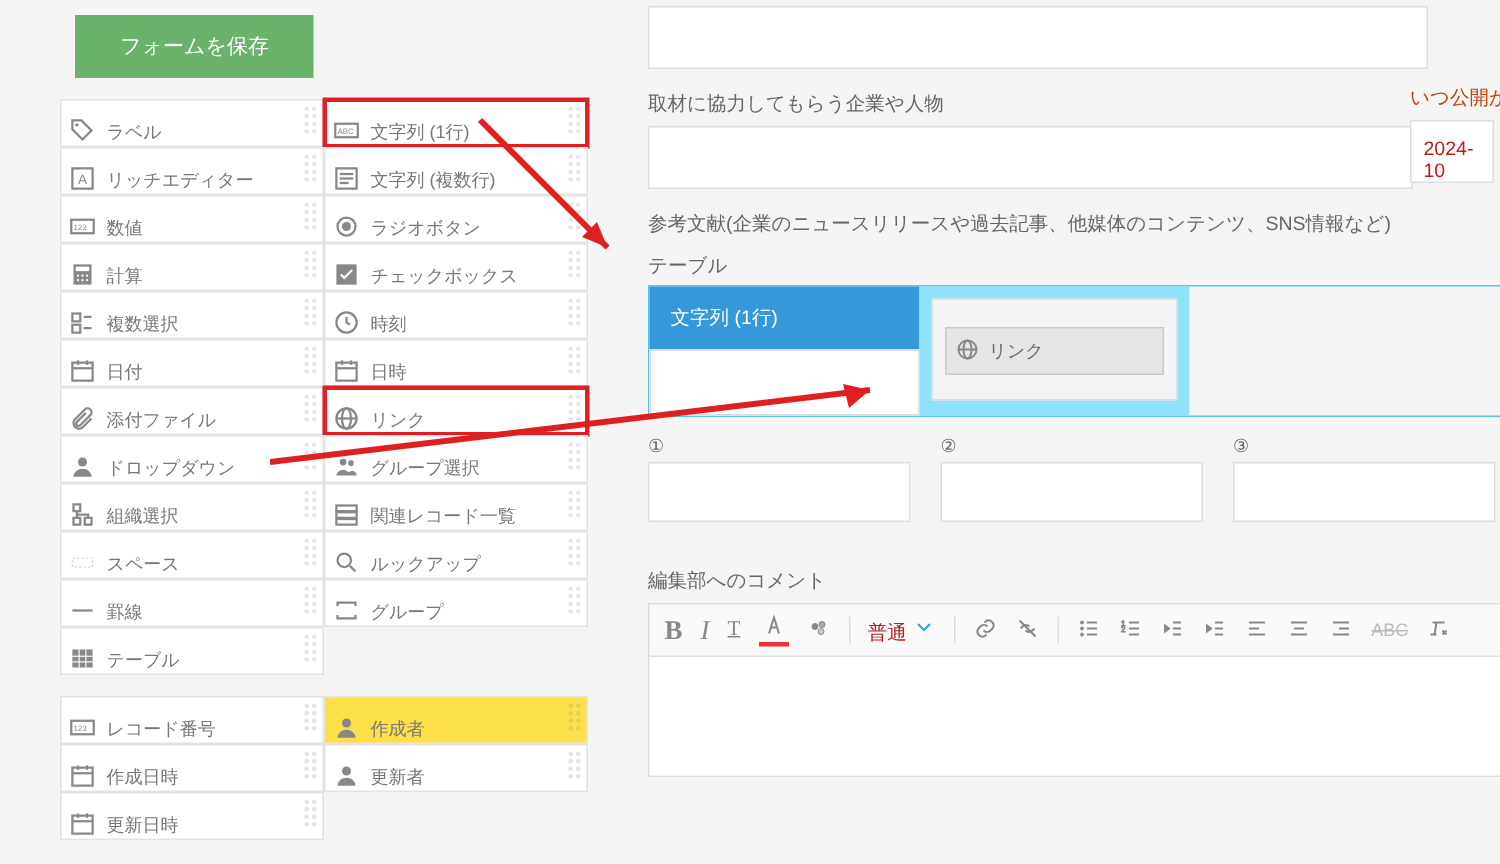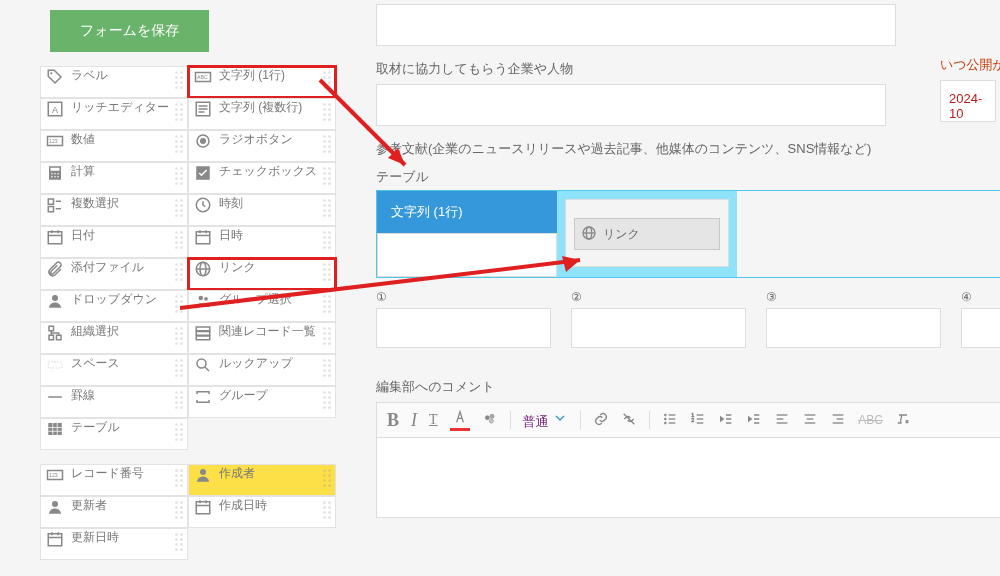--- a/index.html
+++ b/index.html
@@ -1,21 +1,21 @@
 <!DOCTYPE html>
 <html><head>
 <meta charset="utf-8">
 <style>
 *{box-sizing:border-box;margin:0;padding:0;font-family:"Meiryo","Hiragino Kaku Gothic Pro",sans-serif}
 body{background:#f5f5f5;font-size:13px;color:#555;overflow:hidden}
 .wrap{display:flex;gap:40px;padding:0 0 0 40px}
-.sidebar{width:296px;flex-shrink:0}
+.sidebar{width:352px;flex-shrink:0}
 .btn-save{background:#69b36a;color:#fff;border:none;padding:12px 30px;font-size:14px;margin:10px 0 14px 10px;cursor:pointer}
 .palette{display:grid;grid-template-columns:1fr 1fr;gap:0}
-.pitem{display:flex;align-items:flex-start;background:#fff;border:1px solid #e3e3e3;height:32px;padding:0 4px;font-size:12px;color:#777;cursor:move;position:relative}
+.pitem{display:flex;align-items:flex-end;background:#fff;border:1px solid #e3e3e3;height:32px;padding:0 4px;font-size:12px;color:#777;cursor:move;position:relative}
 .pitem .ico{width:20px;height:20px;display:flex;align-items:center;justify-content:center;margin-right:6px;color:#888}
 .pitem .grip{position:absolute;right:2px;top:4px;bottom:4px;width:10px;opacity:.25}
 .pitem .grip::before,.pitem .grip::after{content:"";position:absolute;left:0;width:3px;height:3px;background:#999;border-radius:50%;box-shadow:0 5px #999,0 10px #999,0 15px #999}
 .pitem .grip::after{left:5px}
 .sep{grid-column:1/3;height:14px}
 .hl{outline:3px solid #e02020;outline-offset:-2px}
 .disabled{background:#fde047}
 .main{flex:1;padding-top:10px}
 .lbl{font-size:13px;color:#666;margin:14px 0 6px}
 .field{width:510px;height:42px;background:#fff;border:1px solid #ddd}
@@ -32,21 +32,21 @@
 .col4{width:175px}
 .col4 .num{color:#666;font-size:12px;margin-bottom:4px}
 .col4 .box{height:40px;background:#fff;border:1px solid #ddd}
 .editor{margin-top:30px}
 .toolbar{display:flex;align-items:center;gap:12px;background:#fafafa;border:1px solid #ddd;padding:6px 10px;color:#888;font-size:14px}
 .toolbar .sep-v{width:1px;height:18px;background:#ddd}
 .toolbar .b{font-weight:bold;font-family:serif;font-size:18px}
 .toolbar .i{font-style:italic;font-family:serif;font-size:18px}
 .toolbar .u{text-decoration:underline;font-family:serif}
 .toolbar svg{width:16px;height:16px;stroke:#888;fill:none}
-.toolbar .sel{color:#701a75;font-size:13px}
+.toolbar .sel{color:#b91c1c;font-size:13px}
 .edbody{height:80px;background:#fff;border:1px solid #ddd;border-top:none}
 .right{position:absolute;right:0;top:56px;width:60px}
 .rlbl{font-size:13px;color:#c2410c;white-space:nowrap}
 .rfield{margin-top:6px;height:42px;background:#fff;border:1px solid #ddd;padding:10px 8px;font-size:13px;color:#b91c1c;width:56px;overflow:hidden}
 .arrow{position:absolute;pointer-events:none}
 .arrow line{stroke:#e02020;stroke-width:4}
 .arrow polygon{fill:#e02020}
 </style>
 </head>
 <body>
@@ -320,37 +320,37 @@
               <circle cx="12" cy="8" r="4" fill="#888"></circle>
               <path d="M4 21c0-4 4-7 8-7s8 3 8 7" fill="#888"></path>
             </svg>
           </span>
           <span>作成者</span>
           <span class="grip"></span>
         </div>
         <div class="pitem">
           <span class="ico">
             <svg viewBox="0 0 24 24" width="18" height="18">
-              <circle cx="12" cy="8" r="4" fill="#888"></circle>
-              <path d="M4 21c0-4 4-7 8-7s8 3 8 7" fill="#888"></path>
-            </svg>
-          </span>
-          <span>更新者</span>
-          <span class="grip"></span>
-        </div>
-        <div class="pitem">
-          <span class="ico">
-            <svg viewBox="0 0 24 24" width="18" height="18">
               <rect x="3" y="5" width="18" height="16" stroke="#888" stroke-width="2" fill="none"></rect>
               <line x1="3" y1="10" x2="21" y2="10" stroke="#888" stroke-width="2" fill="none"></line>
               <line x1="8" y1="3" x2="8" y2="7" stroke="#888" stroke-width="2" fill="none"></line>
               <line x1="16" y1="3" x2="16" y2="7" stroke="#888" stroke-width="2" fill="none"></line>
             </svg>
           </span>
           <span>作成日時</span>
+          <span class="grip"></span>
+        </div>
+        <div class="pitem">
+          <span class="ico">
+            <svg viewBox="0 0 24 24" width="18" height="18">
+              <circle cx="12" cy="8" r="4" fill="#888"></circle>
+              <path d="M4 21c0-4 4-7 8-7s8 3 8 7" fill="#888"></path>
+            </svg>
+          </span>
+          <span>更新者</span>
           <span class="grip"></span>
         </div>
         <div class="pitem">
           <span class="ico">
             <svg viewBox="0 0 24 24" width="18" height="18">
               <rect x="3" y="5" width="18" height="16" stroke="#888" stroke-width="2" fill="none"></rect>
               <line x1="3" y1="10" x2="21" y2="10" stroke="#888" stroke-width="2" fill="none"></line>
               <line x1="8" y1="3" x2="8" y2="7" stroke="#888" stroke-width="2" fill="none"></line>
               <line x1="16" y1="3" x2="16" y2="7" stroke="#888" stroke-width="2" fill="none"></line>
             </svg>

